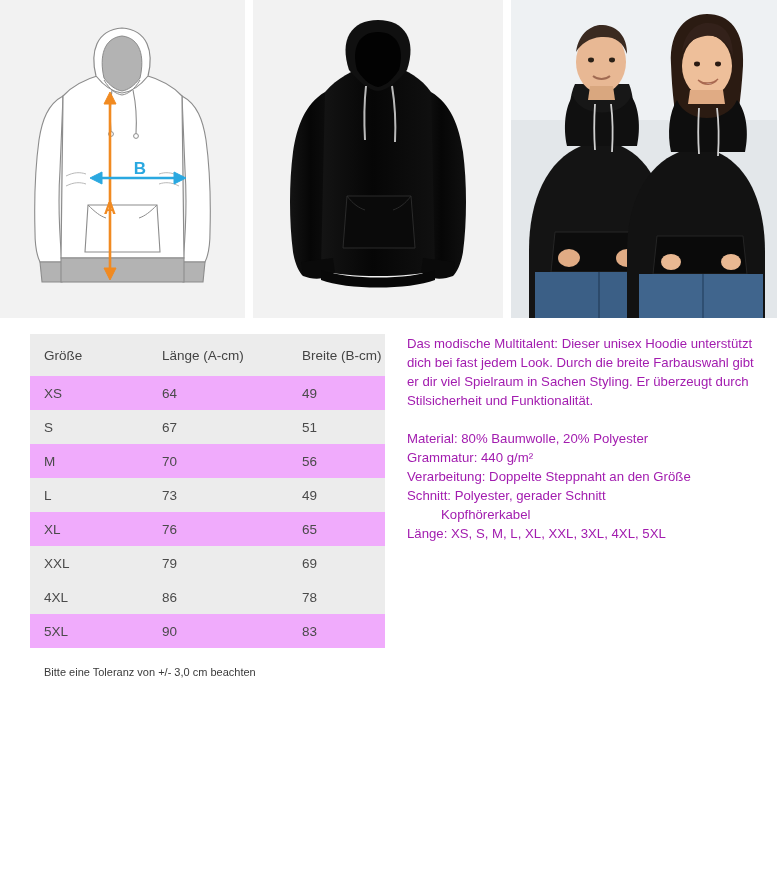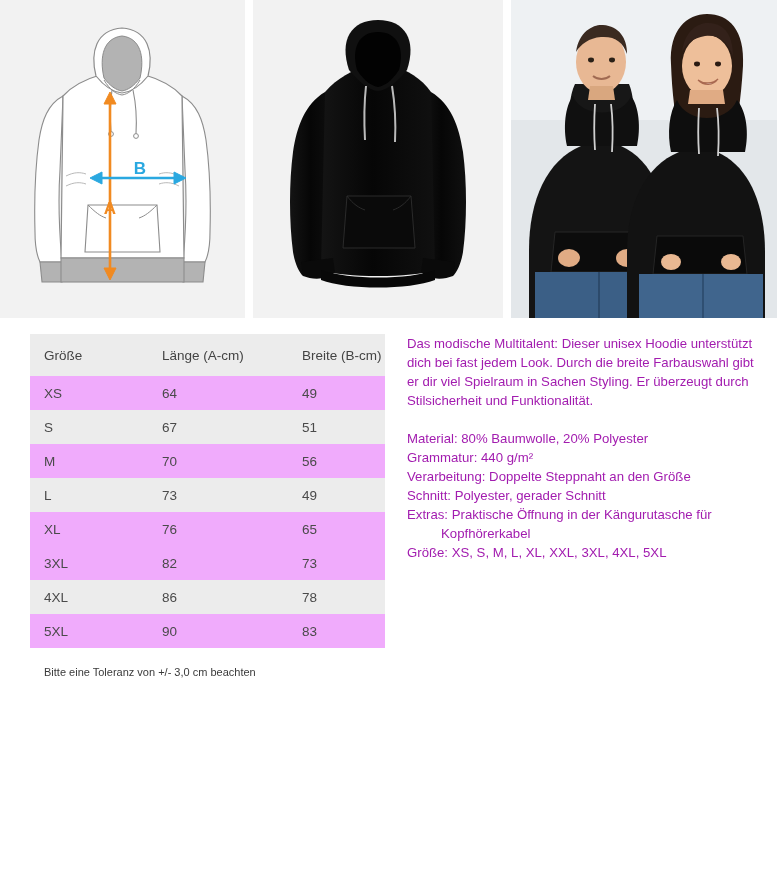--- a/index.html
+++ b/index.html
@@ -272,24 +272,24 @@
         <tr class="row-alt">
           <td>L</td>
           <td>73</td>
           <td>49</td>
         </tr>
         <tr class="row-plain">
           <td>XL</td>
           <td>76</td>
           <td>65</td>
         </tr>
-        <tr class="row-plain">
-          <td>3XL</td>
-          <td>82</td>
-          <td>73</td>
+        <tr class="row-alt">
+          <td>XXL</td>
+          <td>79</td>
+          <td>69</td>
         </tr>
         <tr class="row-alt">
           <td>4XL</td>
           <td>86</td>
           <td>78</td>
         </tr>
         <tr class="row-plain">
           <td>5XL</td>
           <td>90</td>
           <td>83</td>
@@ -299,18 +299,17 @@
     <div class="tolerance">Bitte eine Toleranz von +/- 3,0 cm beachten</div>
   </div>
 
   <div class="desc">
     <p>Das modische Multitalent: Dieser unisex Hoodie unterstützt dich bei fast jedem Look. Durch die breite Farbauswahl gibt er dir viel Spielraum in Sachen Styling. Er überzeugt durch Stilsicherheit und Funktionalität.</p>
     <div class="spec-block">
       <p class="spec-line">Material: 80% Baumwolle, 20% Polyester</p>
       <p class="spec-line">Grammatur: 440 g/m²</p>
       <p class="spec-line">Verarbeitung: Doppelte Steppnaht an den Größe</p>
       <p class="spec-line">Schnitt: Polyester, gerader Schnitt</p>
-      <p class="spec-line">Extras: Praktische Öffnung in der Kängurutasche für</p>
       <p class="spec-indent">Kopfhörerkabel</p>
-      <p class="spec-line">Größe: XS, S, M, L, XL, XXL, 3XL, 4XL, 5XL</p>
+      <p class="spec-line">Länge: XS, S, M, L, XL, XXL, 3XL, 4XL, 5XL</p>
     </div>
   </div>
 </div>
 
 </body></html>

